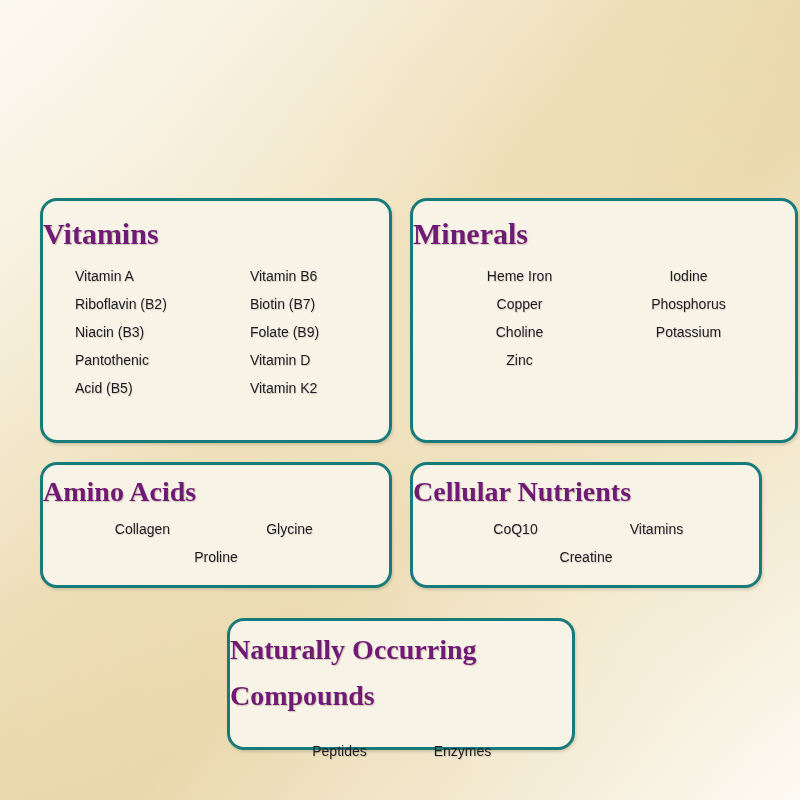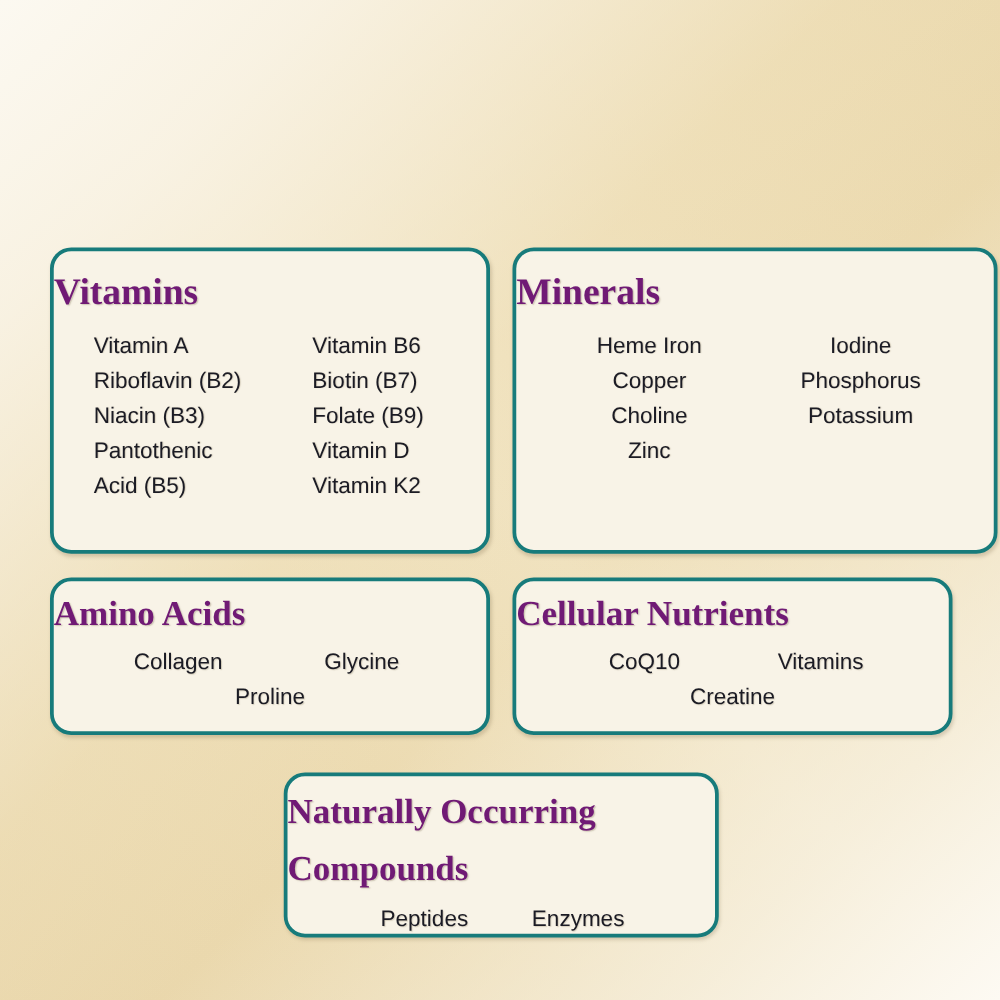--- a/index.html
+++ b/index.html
@@ -89,21 +89,21 @@
   }
 
   .item-list {
     list-style: none;
     margin: 0;
     padding: 0;
   }
 
   .item {
     font-family: "Liberation Sans", sans-serif;
-    font-size: 18px;
+    font-size: 14px;
     line-height: 28px;
     color: #1b1b24;
     text-shadow: 0.7px 0.7px 0.8px rgba(140,125,95,0.30);
     white-space: nowrap;
   }
 
   .cols {
     display: flex;
   }
 
@@ -171,21 +171,21 @@
 
   
   #card-compounds {
     left: 227px;
     top: 618px;
     width: 348px;
     height: 132px;
   }
   #card-compounds .card-title { margin-top: 12px; }
   #card-compounds .pair-row {
-    margin-top: 8px;
+    margin-top: 24px;
     display: flex;
     padding: 0 48px;
   }
   #card-compounds .pair-row > div { width: 50%; text-align: center; }
 </style>
 </head>
 <body>
 
 <div id="infographic">
 

